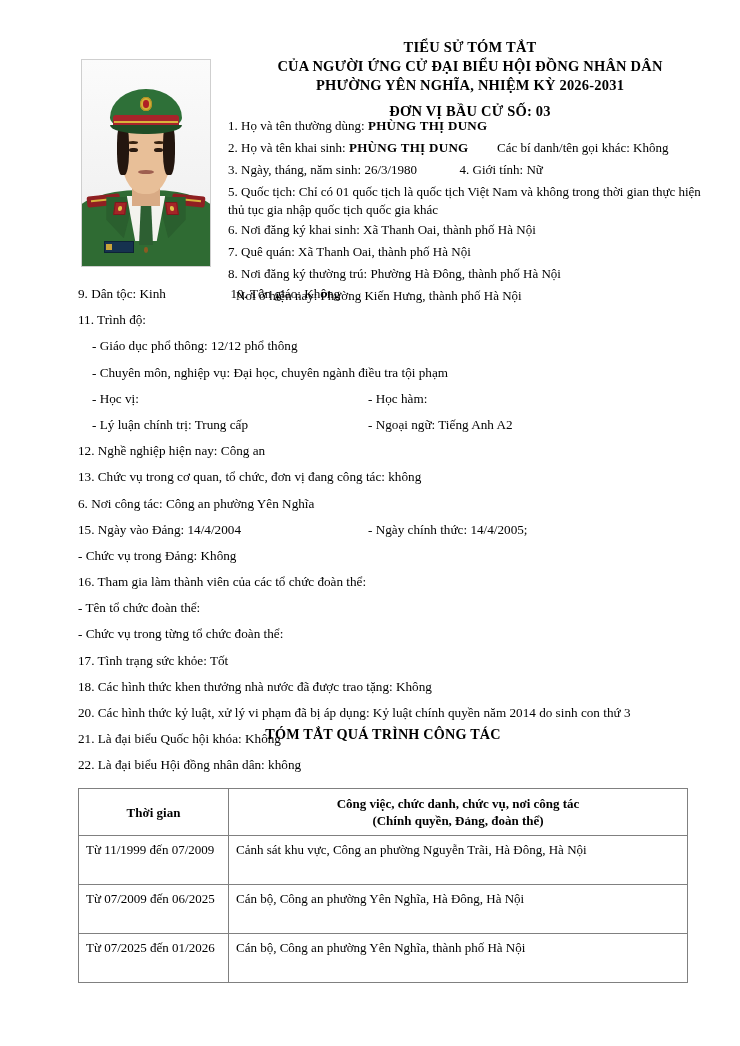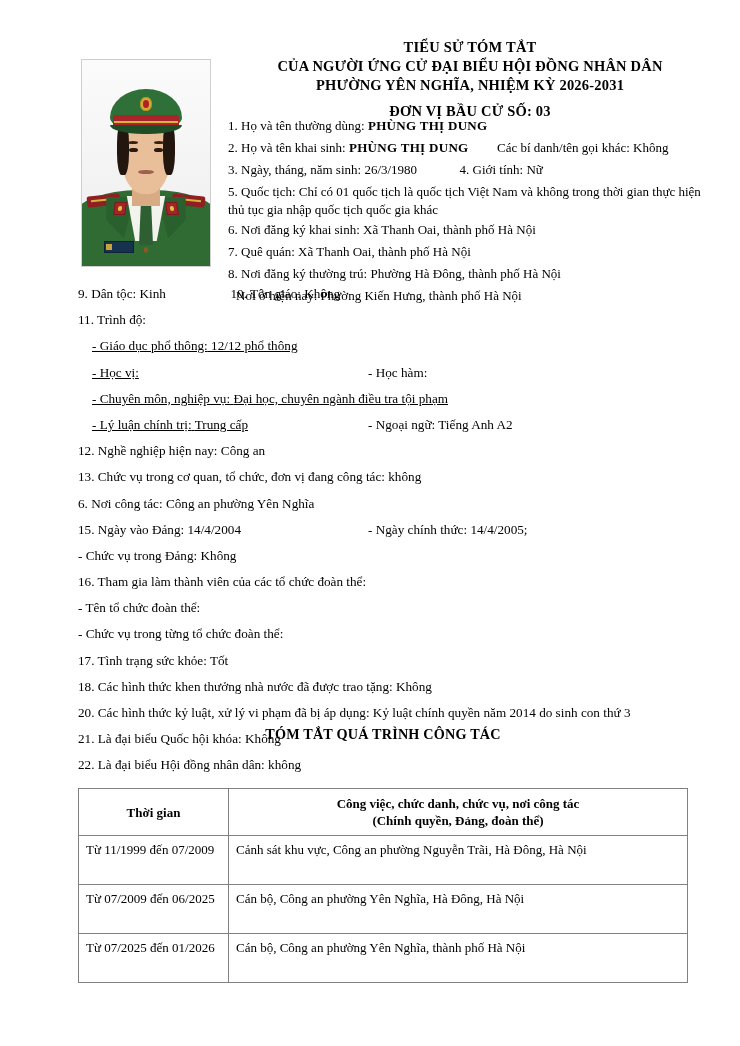--- a/index.html
+++ b/index.html
@@ -310,21 +310,20 @@
   }
   .fields-body .row {
     font-size: 13.2px;
     line-height: 17.6px;
     margin-bottom: 8.6px;
     white-space: nowrap;
     position: relative;
   }
   .fields-body .row.indent {
     padding-left: 14px;
-    text-decoration: underline;
   }
   .fields-body .col2 {
     position: absolute;
     left: 290px;
     top: 0;
   }
   .gap-9-10 { display: inline-block; width: 58px; }
 
   
   .tbl-title {
@@ -454,30 +453,30 @@
       <span>Không</span>
     </div>
     <div class="row">
       <span>11. Trình độ:</span>
     </div>
     <div class="row indent">
       <span>- Giáo dục phổ thông:</span>
       <span>12/12 phổ thông</span>
     </div>
     <div class="row indent">
+      <span>- Chuyên môn, nghiệp vụ:</span>
+      <span>Đại học, chuyên ngành điều tra tội phạm</span>
+    </div>
+    <div class="row indent">
       <span>- Học vị:</span>
       <span></span>
       <span class="col2">
         <span>- Học hàm:</span>
         <span></span>
       </span>
-    </div>
-    <div class="row indent">
-      <span>- Chuyên môn, nghiệp vụ:</span>
-      <span>Đại học, chuyên ngành điều tra tội phạm</span>
     </div>
     <div class="row indent">
       <span>- Lý luận chính trị:</span>
       <span>Trung cấp</span>
       <span class="col2">
         <span>- Ngoại ngữ:</span>
         <span>Tiếng Anh A2</span>
       </span>
     </div>
     <div class="row">

